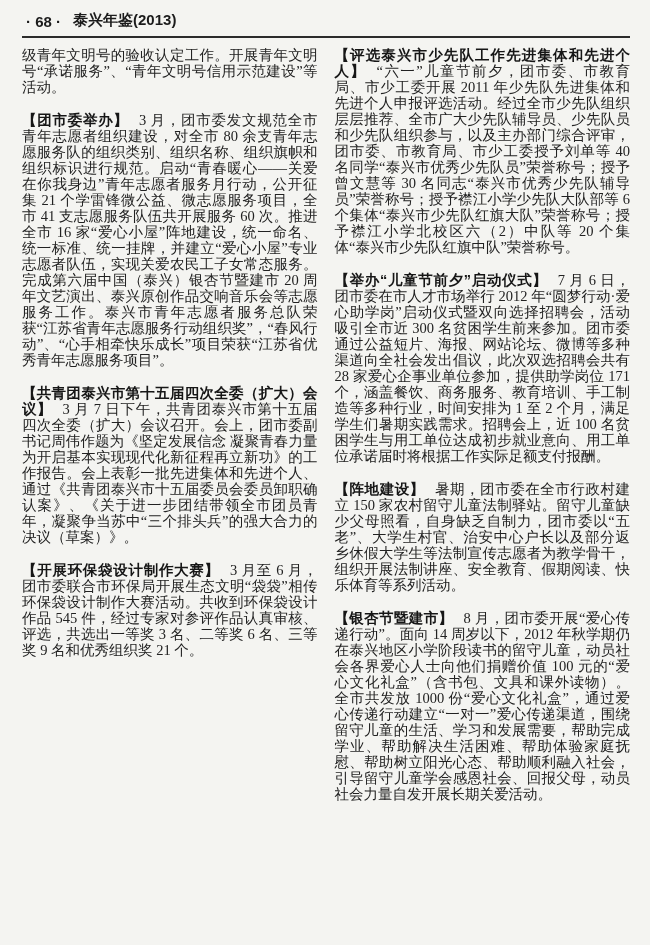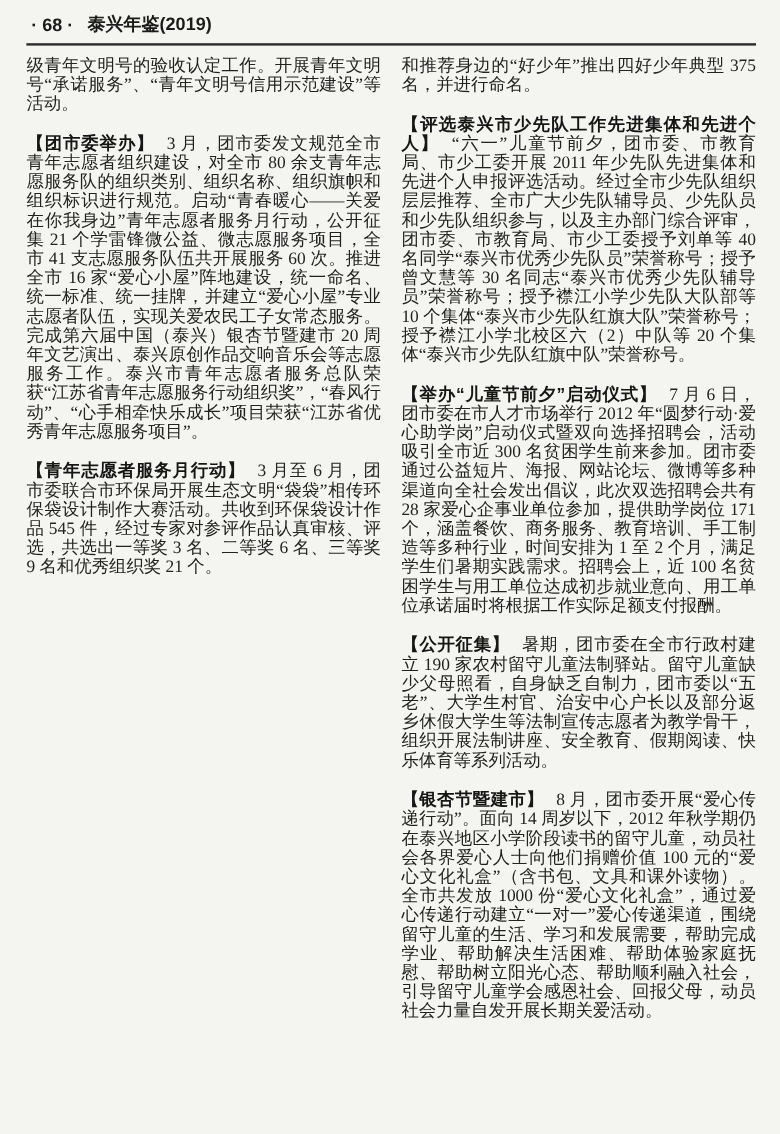--- a/index.html
+++ b/index.html
@@ -51,37 +51,37 @@
   }
   .h:empty { display: none; }
 </style>
 </head>
 <body>
 
 <div class="page">
 
   <div class="header">
     <span>· 68 ·</span>
-    <span>泰兴年鉴(2019)</span>
+    <span>泰兴年鉴(2013)</span>
   </div>
 
   <div class="rule"></div>
 
   <div class="columns">
 
     <div class="col">
       <p class="para"><span>级青年文明号的验收认定工作。开展青年文明号“承诺服务”、“青年文明号信用示范建设”等活动。</span></p>
       <p class="para"><b class="h">【团市委举办】</b><span>3 月，团市委发文规范全市青年志愿者组织建设，对全市 80 余支青年志愿服务队的组织类别、组织名称、组织旗帜和组织标识进行规范。启动“青春暖心——关爱在你我身边”青年志愿者服务月行动，公开征集 21 个学雷锋微公益、微志愿服务项目，全市 41 支志愿服务队伍共开展服务 60 次。推进全市 16 家“爱心小屋”阵地建设，统一命名、统一标准、统一挂牌，并建立“爱心小屋”专业志愿者队伍，实现关爱农民工子女常态服务。完成第六届中国（泰兴）银杏节暨建市 20 周年文艺演出、泰兴原创作品交响音乐会等志愿服务工作。泰兴市青年志愿者服务总队荣获“江苏省青年志愿服务行动组织奖”，“春风行动”、“心手相牵快乐成长”项目荣获“江苏省优秀青年志愿服务项目”。</span></p>
-      <p class="para"><b class="h">【青年志愿者服务月行动】</b><span>3 月至 6 月，团市委联合市环保局开展生态文明“袋袋”相传环保袋设计制作大赛活动。共收到环保袋设计作品 545 件，经过专家对参评作品认真审核、评选，共选出一等奖 3 名、二等奖 6 名、三等奖 9 名和优秀组织奖 21 个。</span></p>
+      <p class="para"><b class="h">【共青团泰兴市第十五届四次全委（扩大）会议】</b><span>3 月 7 日下午，共青团泰兴市第十五届四次全委（扩大）会议召开。会上，团市委副书记周伟作题为《坚定发展信念 凝聚青春力量 为开启基本实现现代化新征程再立新功》的工作报告。会上表彰一批先进集体和先进个人、通过《共青团泰兴市十五届委员会委员卸职确认案》、《关于进一步团结带领全市团员青年，凝聚争当苏中“三个排头兵”的强大合力的决议（草案）》。</span></p>
+      <p class="para"><b class="h">【开展环保袋设计制作大赛】</b><span>3 月至 6 月，团市委联合市环保局开展生态文明“袋袋”相传环保袋设计制作大赛活动。共收到环保袋设计作品 545 件，经过专家对参评作品认真审核、评选，共选出一等奖 3 名、二等奖 6 名、三等奖 9 名和优秀组织奖 21 个。</span></p>
 
     </div>
 
     <div class="col">
-      <p class="para"><span>和推荐身边的“好少年”推出四好少年典型 375 名，并进行命名。</span></p>
-      <p class="para"><b class="h">【评选泰兴市少先队工作先进集体和先进个人】</b><span>“六一”儿童节前夕，团市委、市教育局、市少工委开展 2011 年少先队先进集体和先进个人申报评选活动。经过全市少先队组织层层推荐、全市广大少先队辅导员、少先队员和少先队组织参与，以及主办部门综合评审，团市委、市教育局、市少工委授予刘单等 40 名同学“泰兴市优秀少先队员”荣誉称号；授予曾文慧等 30 名同志“泰兴市优秀少先队辅导员”荣誉称号；授予襟江小学少先队大队部等 10 个集体“泰兴市少先队红旗大队”荣誉称号；授予襟江小学北校区六（2）中队等 20 个集体“泰兴市少先队红旗中队”荣誉称号。</span></p>
+      <p class="para"><b class="h">【评选泰兴市少先队工作先进集体和先进个人】</b><span>“六一”儿童节前夕，团市委、市教育局、市少工委开展 2011 年少先队先进集体和先进个人申报评选活动。经过全市少先队组织层层推荐、全市广大少先队辅导员、少先队员和少先队组织参与，以及主办部门综合评审，团市委、市教育局、市少工委授予刘单等 40 名同学“泰兴市优秀少先队员”荣誉称号；授予曾文慧等 30 名同志“泰兴市优秀少先队辅导员”荣誉称号；授予襟江小学少先队大队部等 6 个集体“泰兴市少先队红旗大队”荣誉称号；授予襟江小学北校区六（2）中队等 20 个集体“泰兴市少先队红旗中队”荣誉称号。</span></p>
       <p class="para"><b class="h">【举办“儿童节前夕”启动仪式】</b><span>7 月 6 日，团市委在市人才市场举行 2012 年“圆梦行动·爱心助学岗”启动仪式暨双向选择招聘会，活动吸引全市近 300 名贫困学生前来参加。团市委通过公益短片、海报、网站论坛、微博等多种渠道向全社会发出倡议，此次双选招聘会共有 28 家爱心企事业单位参加，提供助学岗位 171 个，涵盖餐饮、商务服务、教育培训、手工制造等多种行业，时间安排为 1 至 2 个月，满足学生们暑期实践需求。招聘会上，近 100 名贫困学生与用工单位达成初步就业意向、用工单位承诺届时将根据工作实际足额支付报酬。</span></p>
-      <p class="para"><b class="h">【公开征集】</b><span>暑期，团市委在全市行政村建立 190 家农村留守儿童法制驿站。留守儿童缺少父母照看，自身缺乏自制力，团市委以“五老”、大学生村官、治安中心户长以及部分返乡休假大学生等法制宣传志愿者为教学骨干，组织开展法制讲座、安全教育、假期阅读、快乐体育等系列活动。</span></p>
+      <p class="para"><b class="h">【阵地建设】</b><span>暑期，团市委在全市行政村建立 150 家农村留守儿童法制驿站。留守儿童缺少父母照看，自身缺乏自制力，团市委以“五老”、大学生村官、治安中心户长以及部分返乡休假大学生等法制宣传志愿者为教学骨干，组织开展法制讲座、安全教育、假期阅读、快乐体育等系列活动。</span></p>
       <p class="para"><b class="h">【银杏节暨建市】</b><span>8 月，团市委开展“爱心传递行动”。面向 14 周岁以下，2012 年秋学期仍在泰兴地区小学阶段读书的留守儿童，动员社会各界爱心人士向他们捐赠价值 100 元的“爱心文化礼盒”（含书包、文具和课外读物）。全市共发放 1000 份“爱心文化礼盒”，通过爱心传递行动建立“一对一”爱心传递渠道，围绕留守儿童的生活、学习和发展需要，帮助完成学业、帮助解决生活困难、帮助体验家庭抚慰、帮助树立阳光心态、帮助顺利融入社会，引导留守儿童学会感恩社会、回报父母，动员社会力量自发开展长期关爱活动。</span></p>
 
     </div>
 
   </div>
 </div>
 
 </body></html>

